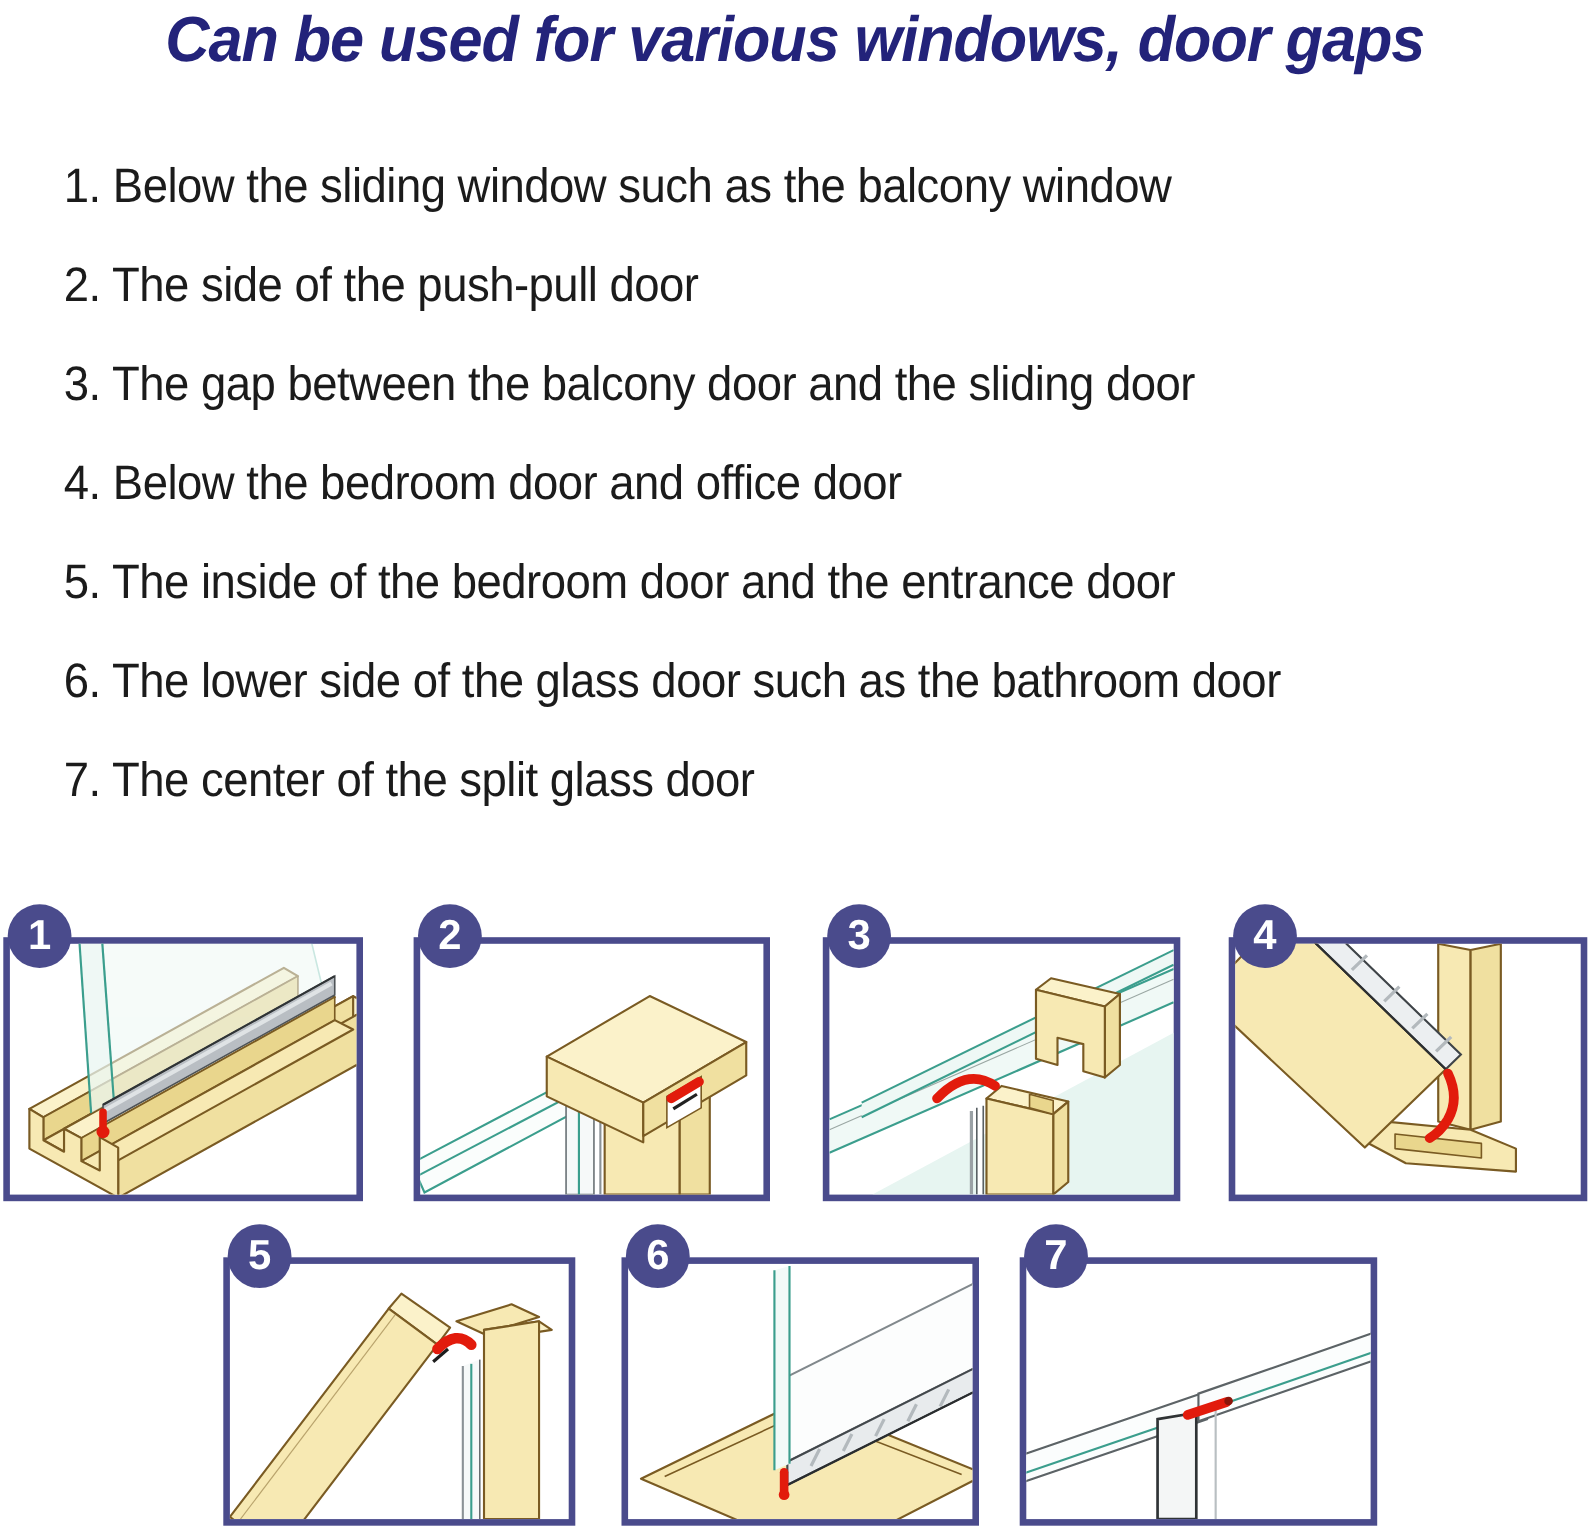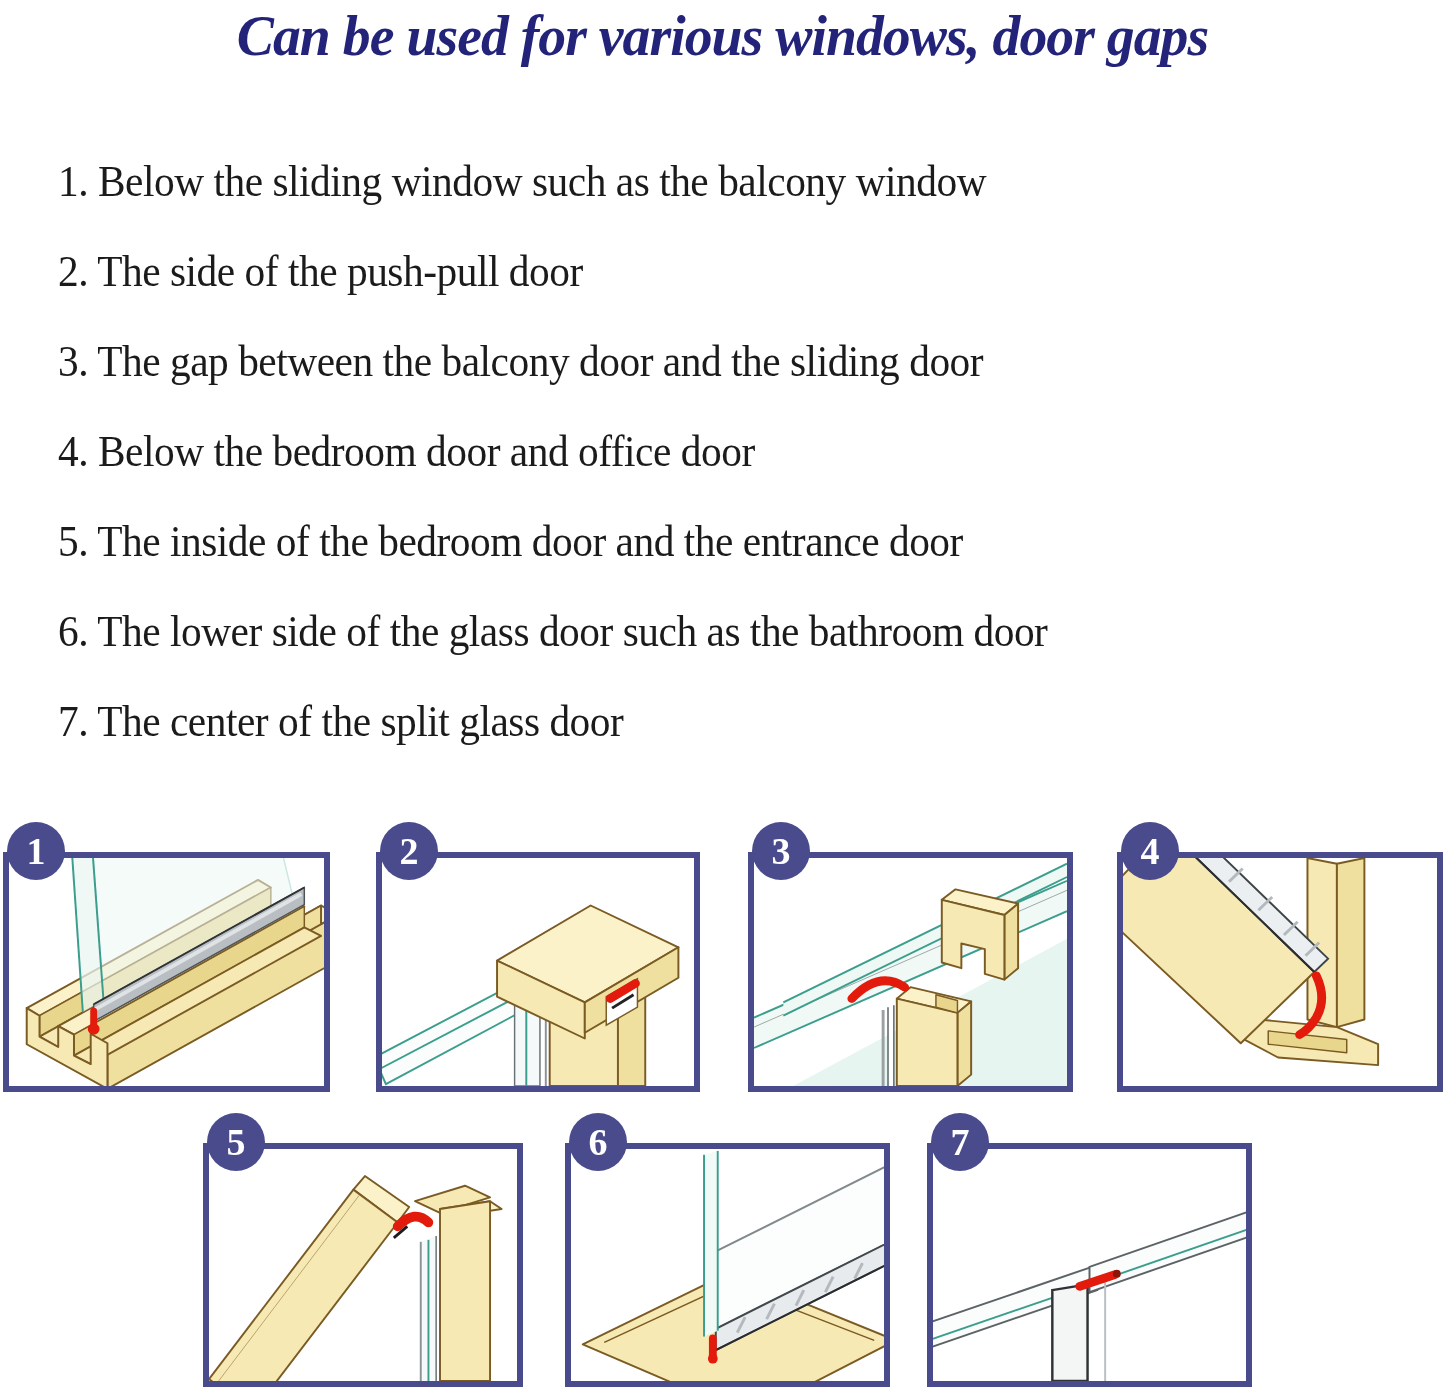--- a/index.html
+++ b/index.html
@@ -11,34 +11,34 @@
     --wood-side:#F0E0A0;
     --wood-dark:#E9D68D;
     --wood-stroke:#7A5B23;
     --teal:#3B9E8D;
     --glass:#EEF8F5;
     --seal:#B9BEC3;
     --red:#E21B0C;
   }
   *{margin:0;padding:0;box-sizing:border-box;}
   body{background:#fff;font-family:"Liberation Sans",sans-serif;}
-  .page{position:relative;width:1445px;height:1393px;background:#ffffff;overflow:hidden;font-family:Liberation Serif, serif;}
+  .page{position:relative;width:1445px;height:1393px;background:#ffffff;overflow:hidden;}
 
   .title{
     position:absolute;top:2px;left:0;width:100%;
     text-align:center;
     font-size:58px;font-weight:700;font-style:italic;
     color:var(--navy);
     transform:scaleX(0.96);transform-origin:center;
     letter-spacing:-1px;
     white-space:nowrap;
   }
 
   .use-list{
-    position:absolute;top:160px;left:58px;
+    position:absolute;top:148px;left:58px;
     list-style:none;
   }
   .use-list li{
     font-size:44px;font-weight:400;color:var(--ink);
     line-height:1;height:44px;margin-bottom:46px;
     transform:scaleX(0.94);transform-origin:left center;
     letter-spacing:-0.5px;
     white-space:nowrap;
   }
 

